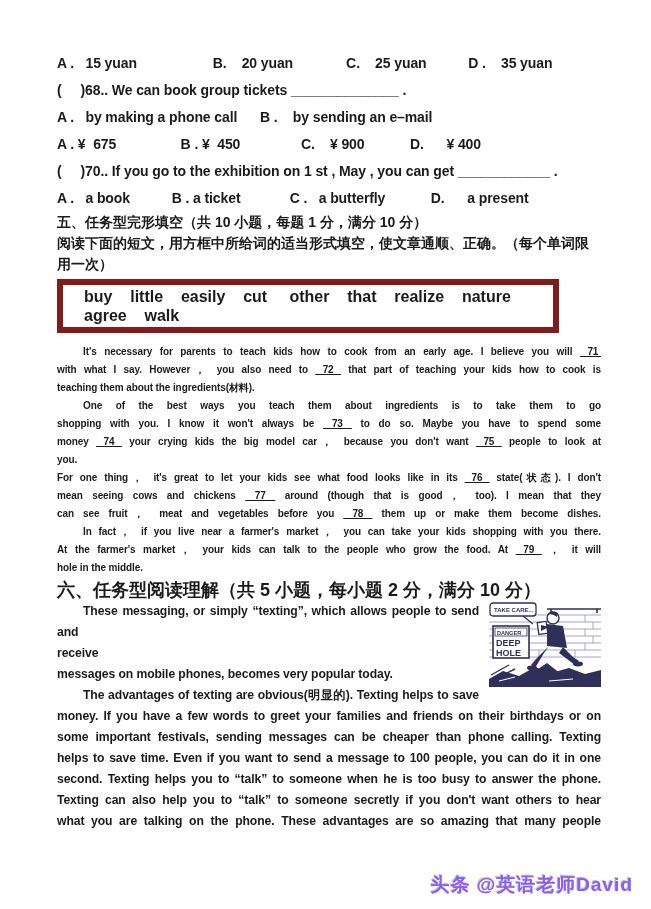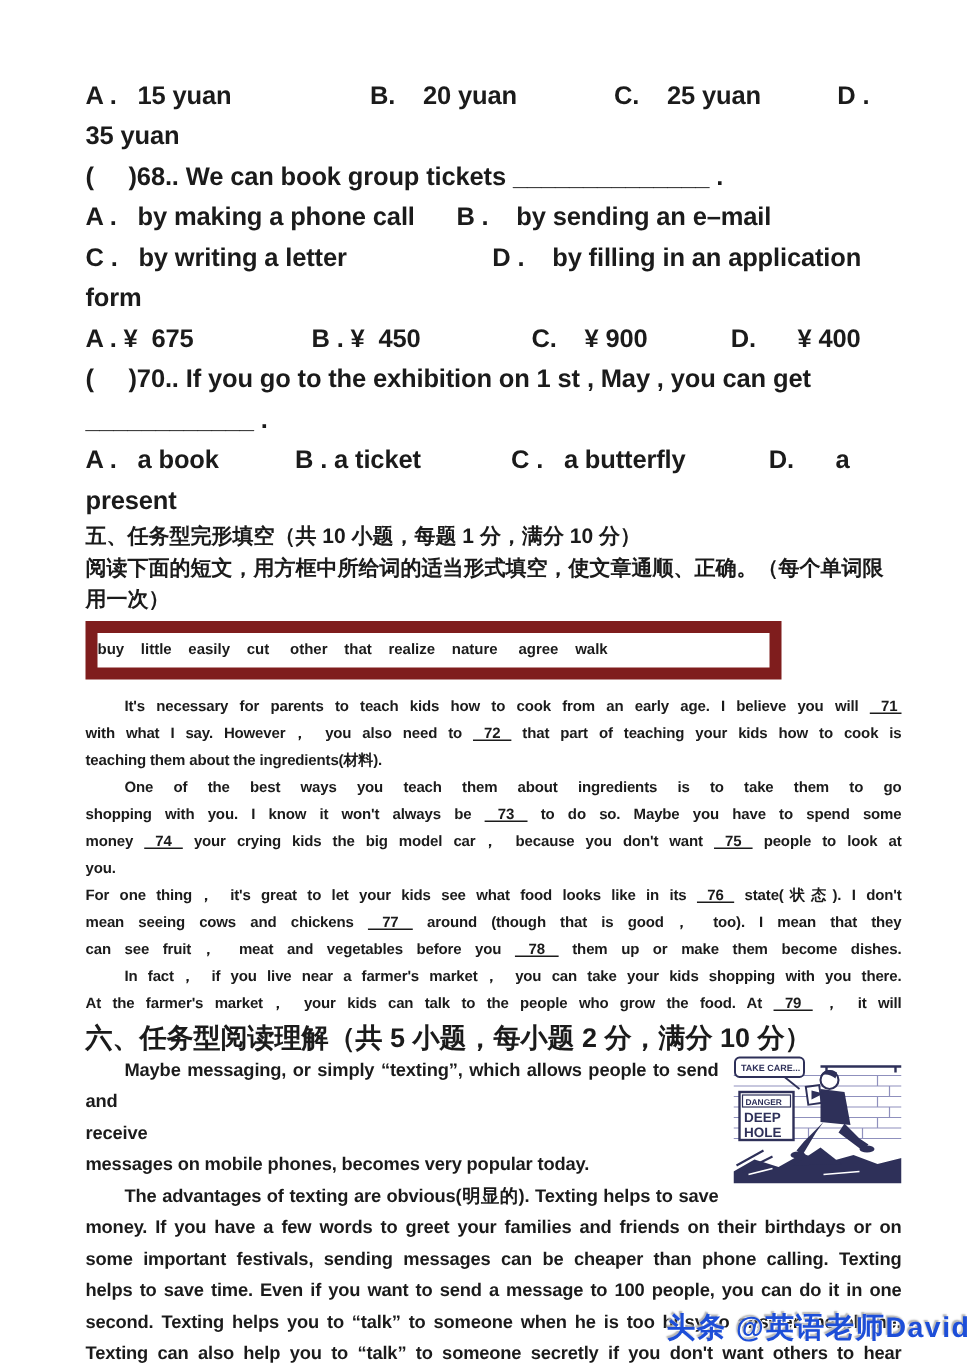--- a/index.html
+++ b/index.html
@@ -3,54 +3,53 @@
 <meta charset="utf-8">
 <style>
   html,body{margin:0;padding:0;background:#ffffff;}
   body{
     width:651px;height:909px;position:relative;overflow:hidden;
     font-family:"Liberation Sans","DejaVu Sans",sans-serif;
     font-weight:bold;color:#1b1b1b;
   }
   .doc{position:absolute;left:57px;top:50px;width:544px;}
   
-  .pline{white-space:pre-wrap;font-size:17px;line-height:27px;letter-spacing:-0.1px;}
+  .pline{white-space:pre-wrap;font-size:14px;line-height:27px;letter-spacing:-0.1px;}
   
   .zh{font-size:14px;line-height:21px;letter-spacing:0;}
   .zh6{font-size:18px;line-height:22px;margin-top:2px;}
   
   .wordbox{
-    border:8px solid #7f1d1d;width:448px;padding:2px 0;margin:4px 0 10px 0;
-    white-space:pre-wrap;font-size:10px;line-height:19px;
+    border:6px solid #7f1d1d;width:448px;padding:2px 21px;margin:4px 0 10px 0;
+    white-space:pre-wrap;font-size:16px;line-height:19px;
   }
   
   .line{font-size:10px;line-height:18px;letter-spacing:-0.1px;white-space:normal;}
   .s6 .line{line-height:21px;font-size:12.2px;}
   .j{text-align:justify;text-align-last:justify;}
   .ind{text-indent:26px;}
   .bl{text-decoration:underline;}
   .cartoon{
     float:right;width:112px;height:86px;margin:0 0 2px 10px;text-align:right;
   }
   .cartoon svg{display:block;width:112px;height:86px;}
   .watermark{
-    position:absolute;right:4px;top:872px;font-size:19px;letter-spacing:1px;
-    color:#1d4ed8;text-shadow:1px 1px 0 #ffffff,-1px -1px 1px #b3b3b3;
+    position:absolute;right:18px;top:872px;font-size:19px;letter-spacing:1px;
+    color:#8b5cf6;text-shadow:1px 1px 0 #ffffff,-1px -1px 1px #b3b3b3;
   }
 </style>
 </head>
 <body>
 
 <div class="doc">
 
   <div>
     <div class="pline">A .   15 yuan                    B.    20 yuan              C.    25 yuan           D .    35 yuan</div>
     <div class="pline">(     )68.. We can book group tickets ______________ .</div>
     <div class="pline">A .   by making a phone call      B .    by sending an e–mail</div>
-    <div class="pline">C .   by writing a letter                     D .    by filling in an application form</div>
     <div class="pline">A . ¥  675                 B . ¥  450                C.    ¥ 900            D.      ¥ 400</div>
     <div class="pline">(     )70.. If you go to the exhibition on 1 st , May , you can get ____________ .</div>
     <div class="pline">A .   a book           B . a ticket             C .   a butterfly            D.      a present</div>
   </div>
 
   <div>
     <div class="zh">五、任务型完形填空（共 10 小题，每题 1 分，满分 10 分）</div>
     <div class="zh">阅读下面的短文，用方框中所给词的适当形式填空，使文章通顺、正确。（每个单词限</div>
     <div class="zh">用一次）</div>
     <div class="wordbox">buy    little    easily    cut     other    that    realize    nature     agree    walk</div>
@@ -60,20 +59,21 @@
     <div class="line">teaching them about the ingredients(材料).</div>
     <div class="line j ind">One of the best ways you teach them about ingredients is to take them to go</div>
     <div class="line j">shopping with you. I know it won't always be <span class="bl">&nbsp;73&nbsp;</span> to do so. Maybe you have to spend some</div>
     <div class="line j">money <span class="bl">&nbsp;74&nbsp;</span> your crying kids the big model car， because you don't want <span class="bl">&nbsp;75&nbsp;</span> people to look at</div>
     <div class="line">you.</div>
     <div class="line j">For one thing， it's great to let your kids see what food looks like in its <span class="bl">&nbsp;76&nbsp;</span> state(状态). I don't</div>
     <div class="line j">mean seeing cows and chickens <span class="bl">&nbsp;77&nbsp;</span> around (though that is good， too). I mean that they</div>
     <div class="line j">can see fruit， meat and vegetables before you <span class="bl">&nbsp;78&nbsp;</span> them up or make them become dishes.</div>
     <div class="line j ind">In fact， if you live near a farmer's market， you can take your kids shopping with you there.</div>
     <div class="line j">At the farmer's market， your kids can talk to the people who grow the food. At <span class="bl">&nbsp;79&nbsp;</span> ， it will</div>
+    <div class="line">hole in the middle.</div>
   </div>
 
   <div class="s6">
     <div class="zh zh6">六、任务型阅读理解（共 5 小题，每小题 2 分，满分 10 分）</div>
 
     <div class="cartoon">
       <svg viewBox="0 0 112 86" xmlns="http://www.w3.org/2000/svg">
 
         <g stroke="#8f90bd" stroke-width="0.8">
           <line x1="0" y1="14" x2="112" y2="14"></line>
@@ -116,21 +116,21 @@
           <ellipse cx="89" cy="63" rx="5" ry="2.4" fill="#2e3059"></ellipse>
         </g>
 
         <path d="M0 78 L14 70 L30 75 L46 66 L62 72 L80 67 L96 73 L112 69 L112 86 L0 86 Z" fill="#2e3059"></path>
         <path d="M40 74 L58 62 L72 73 Z" fill="#2e3059"></path>
         <path d="M2 74 L20 64 M6 78 L26 68" stroke="#2e3059" stroke-width="1.4"></path>
         <path d="M10 80 L26 76 M60 80 L84 78" stroke="#ffffff" stroke-width="1"></path>
       </svg>
     </div>
 
-    <div class="line j ind">Maybe messaging, or simply “texting”, which allows people to send and</div>
+    <div class="line j ind">These messaging, or simply “texting”, which allows people to send and</div>
     <div class="line">receive</div>
     <div class="line">messages on mobile phones, becomes very popular today.</div>
     <div class="line j ind">The advantages of texting are obvious(明显的). Texting helps to save</div>
     <div class="line j">money. If you have a few words to greet your families and friends on their birthdays or on</div>
     <div class="line j">some important festivals, sending messages can be cheaper than phone calling. Texting</div>
     <div class="line j">helps to save time. Even if you want to send a message to 100 people, you can do it in one</div>
     <div class="line j">second. Texting helps you to “talk” to someone when he is too busy to answer the phone.</div>
     <div class="line j">Texting can also help you to “talk” to someone secretly if you don't want others to hear</div>
     <div class="line j">what you are talking on the phone. These advantages are so amazing that many people</div>
 

